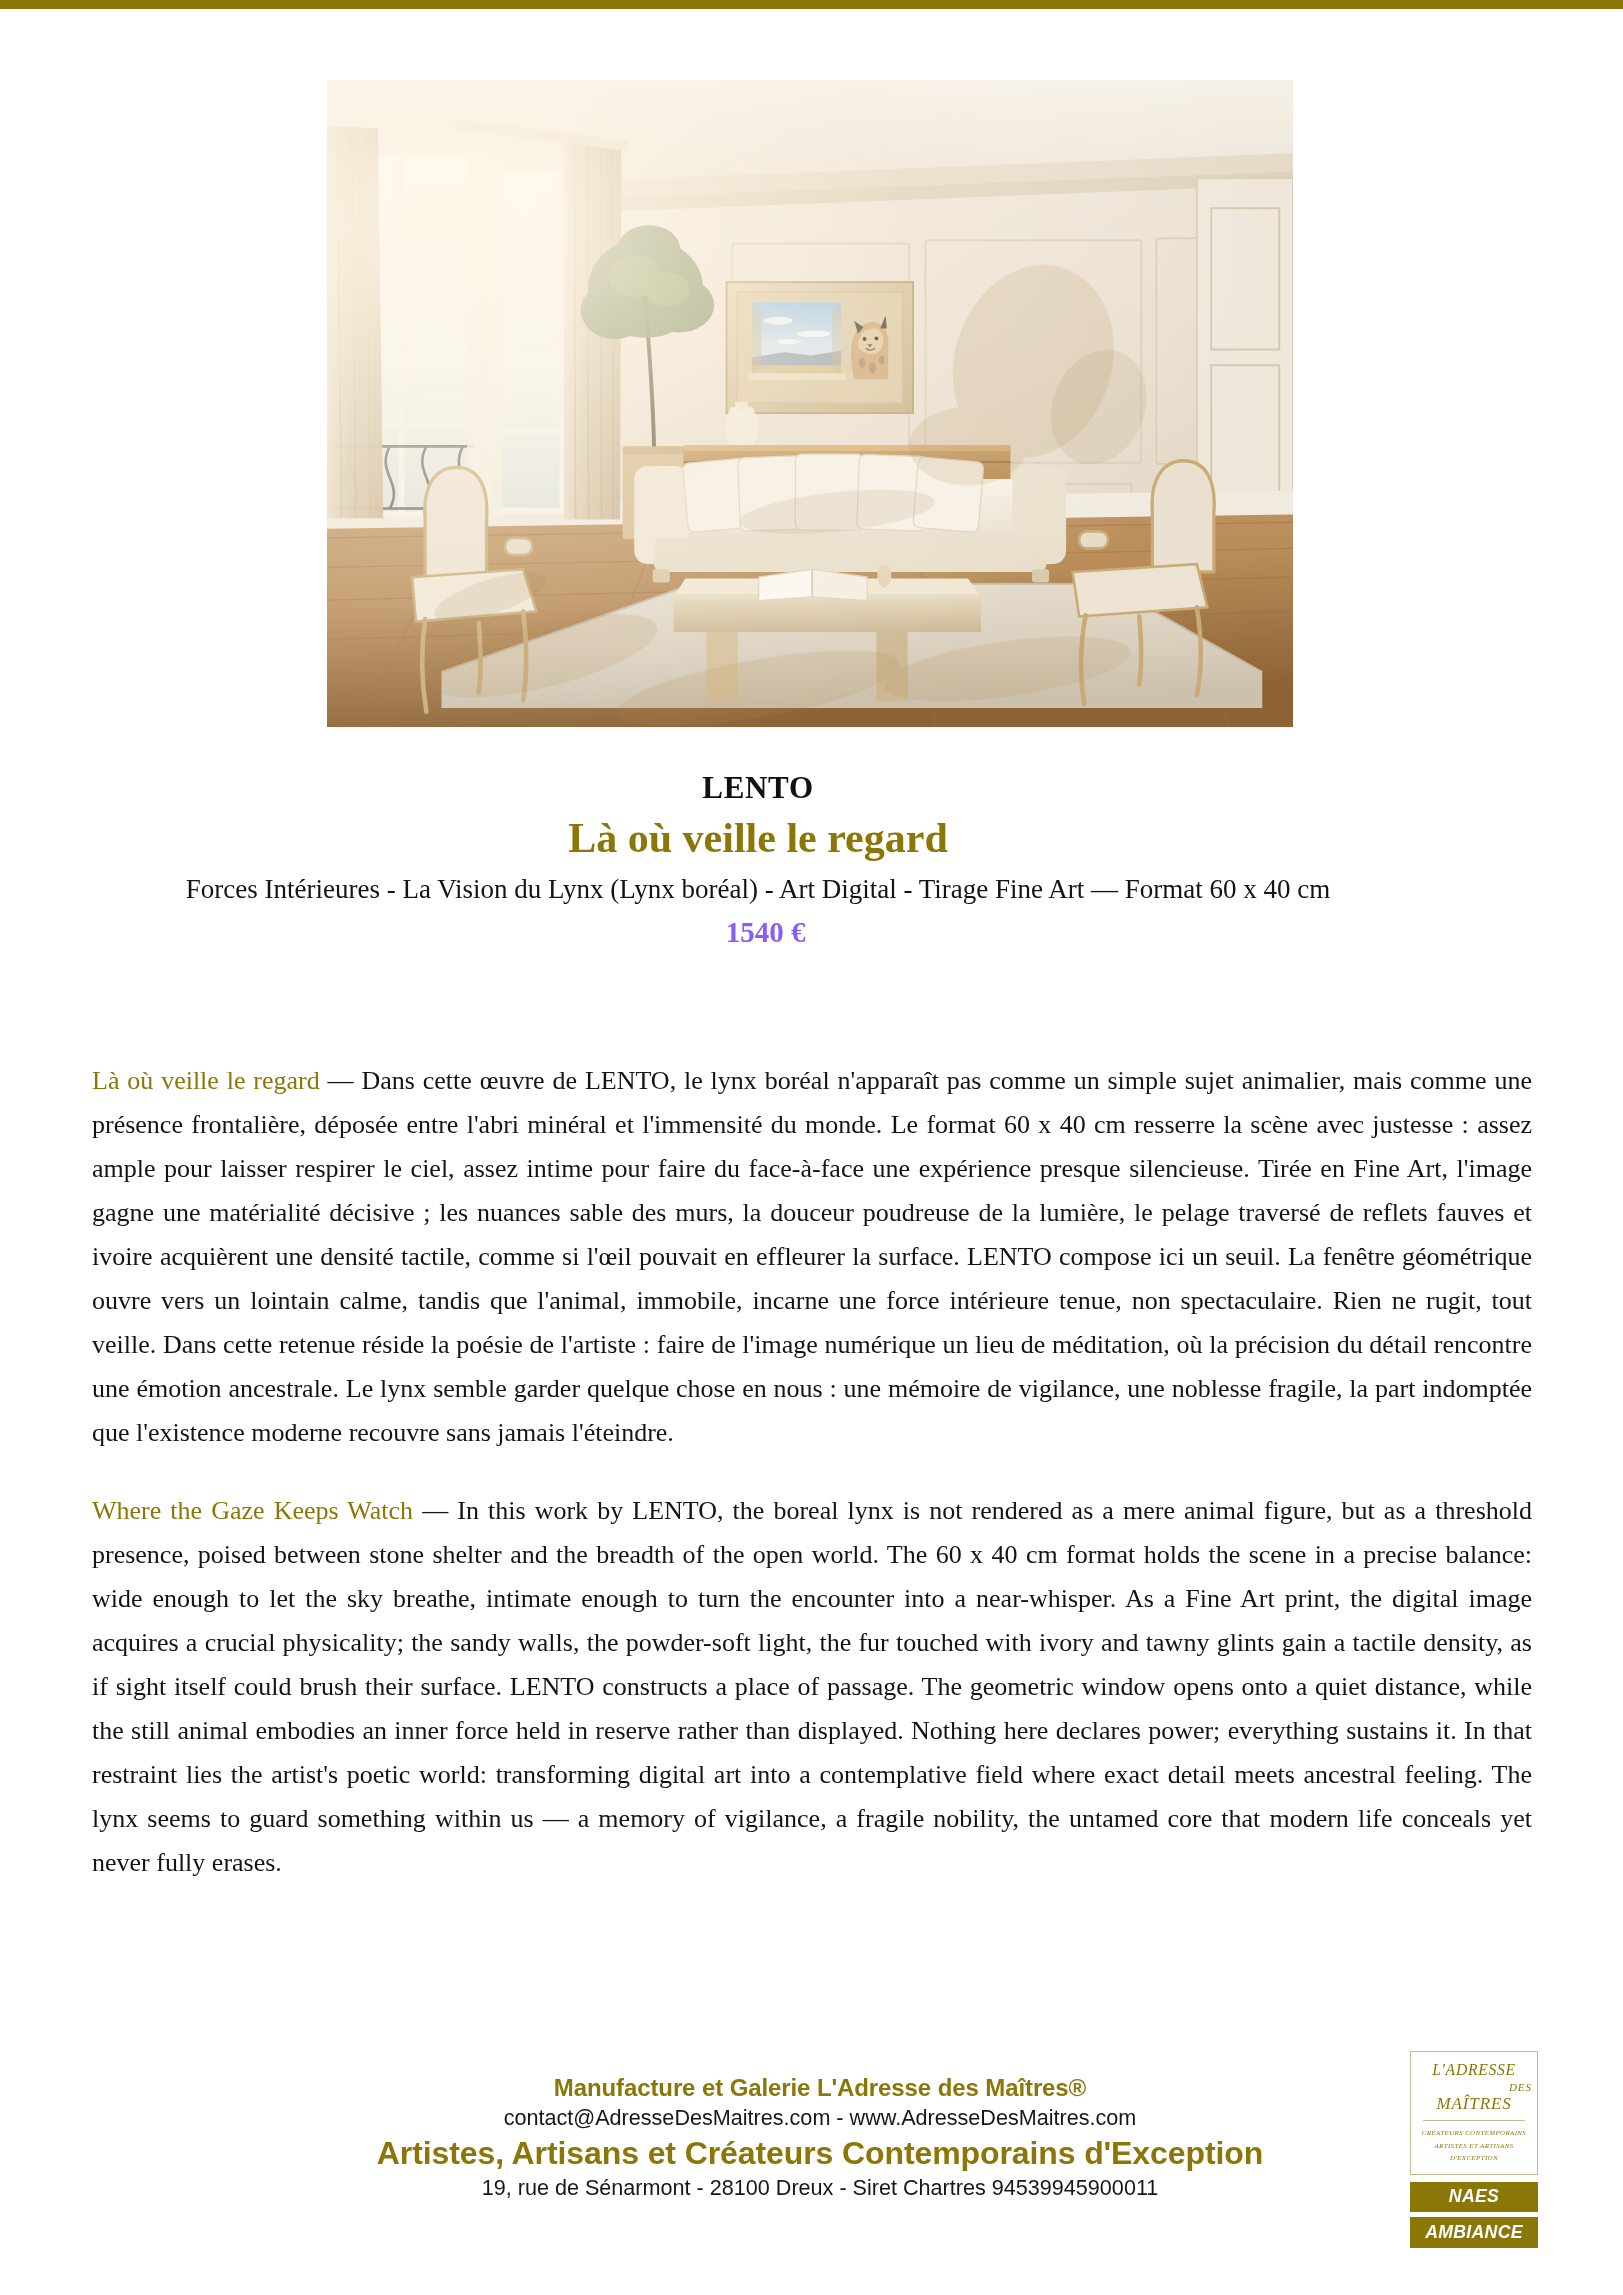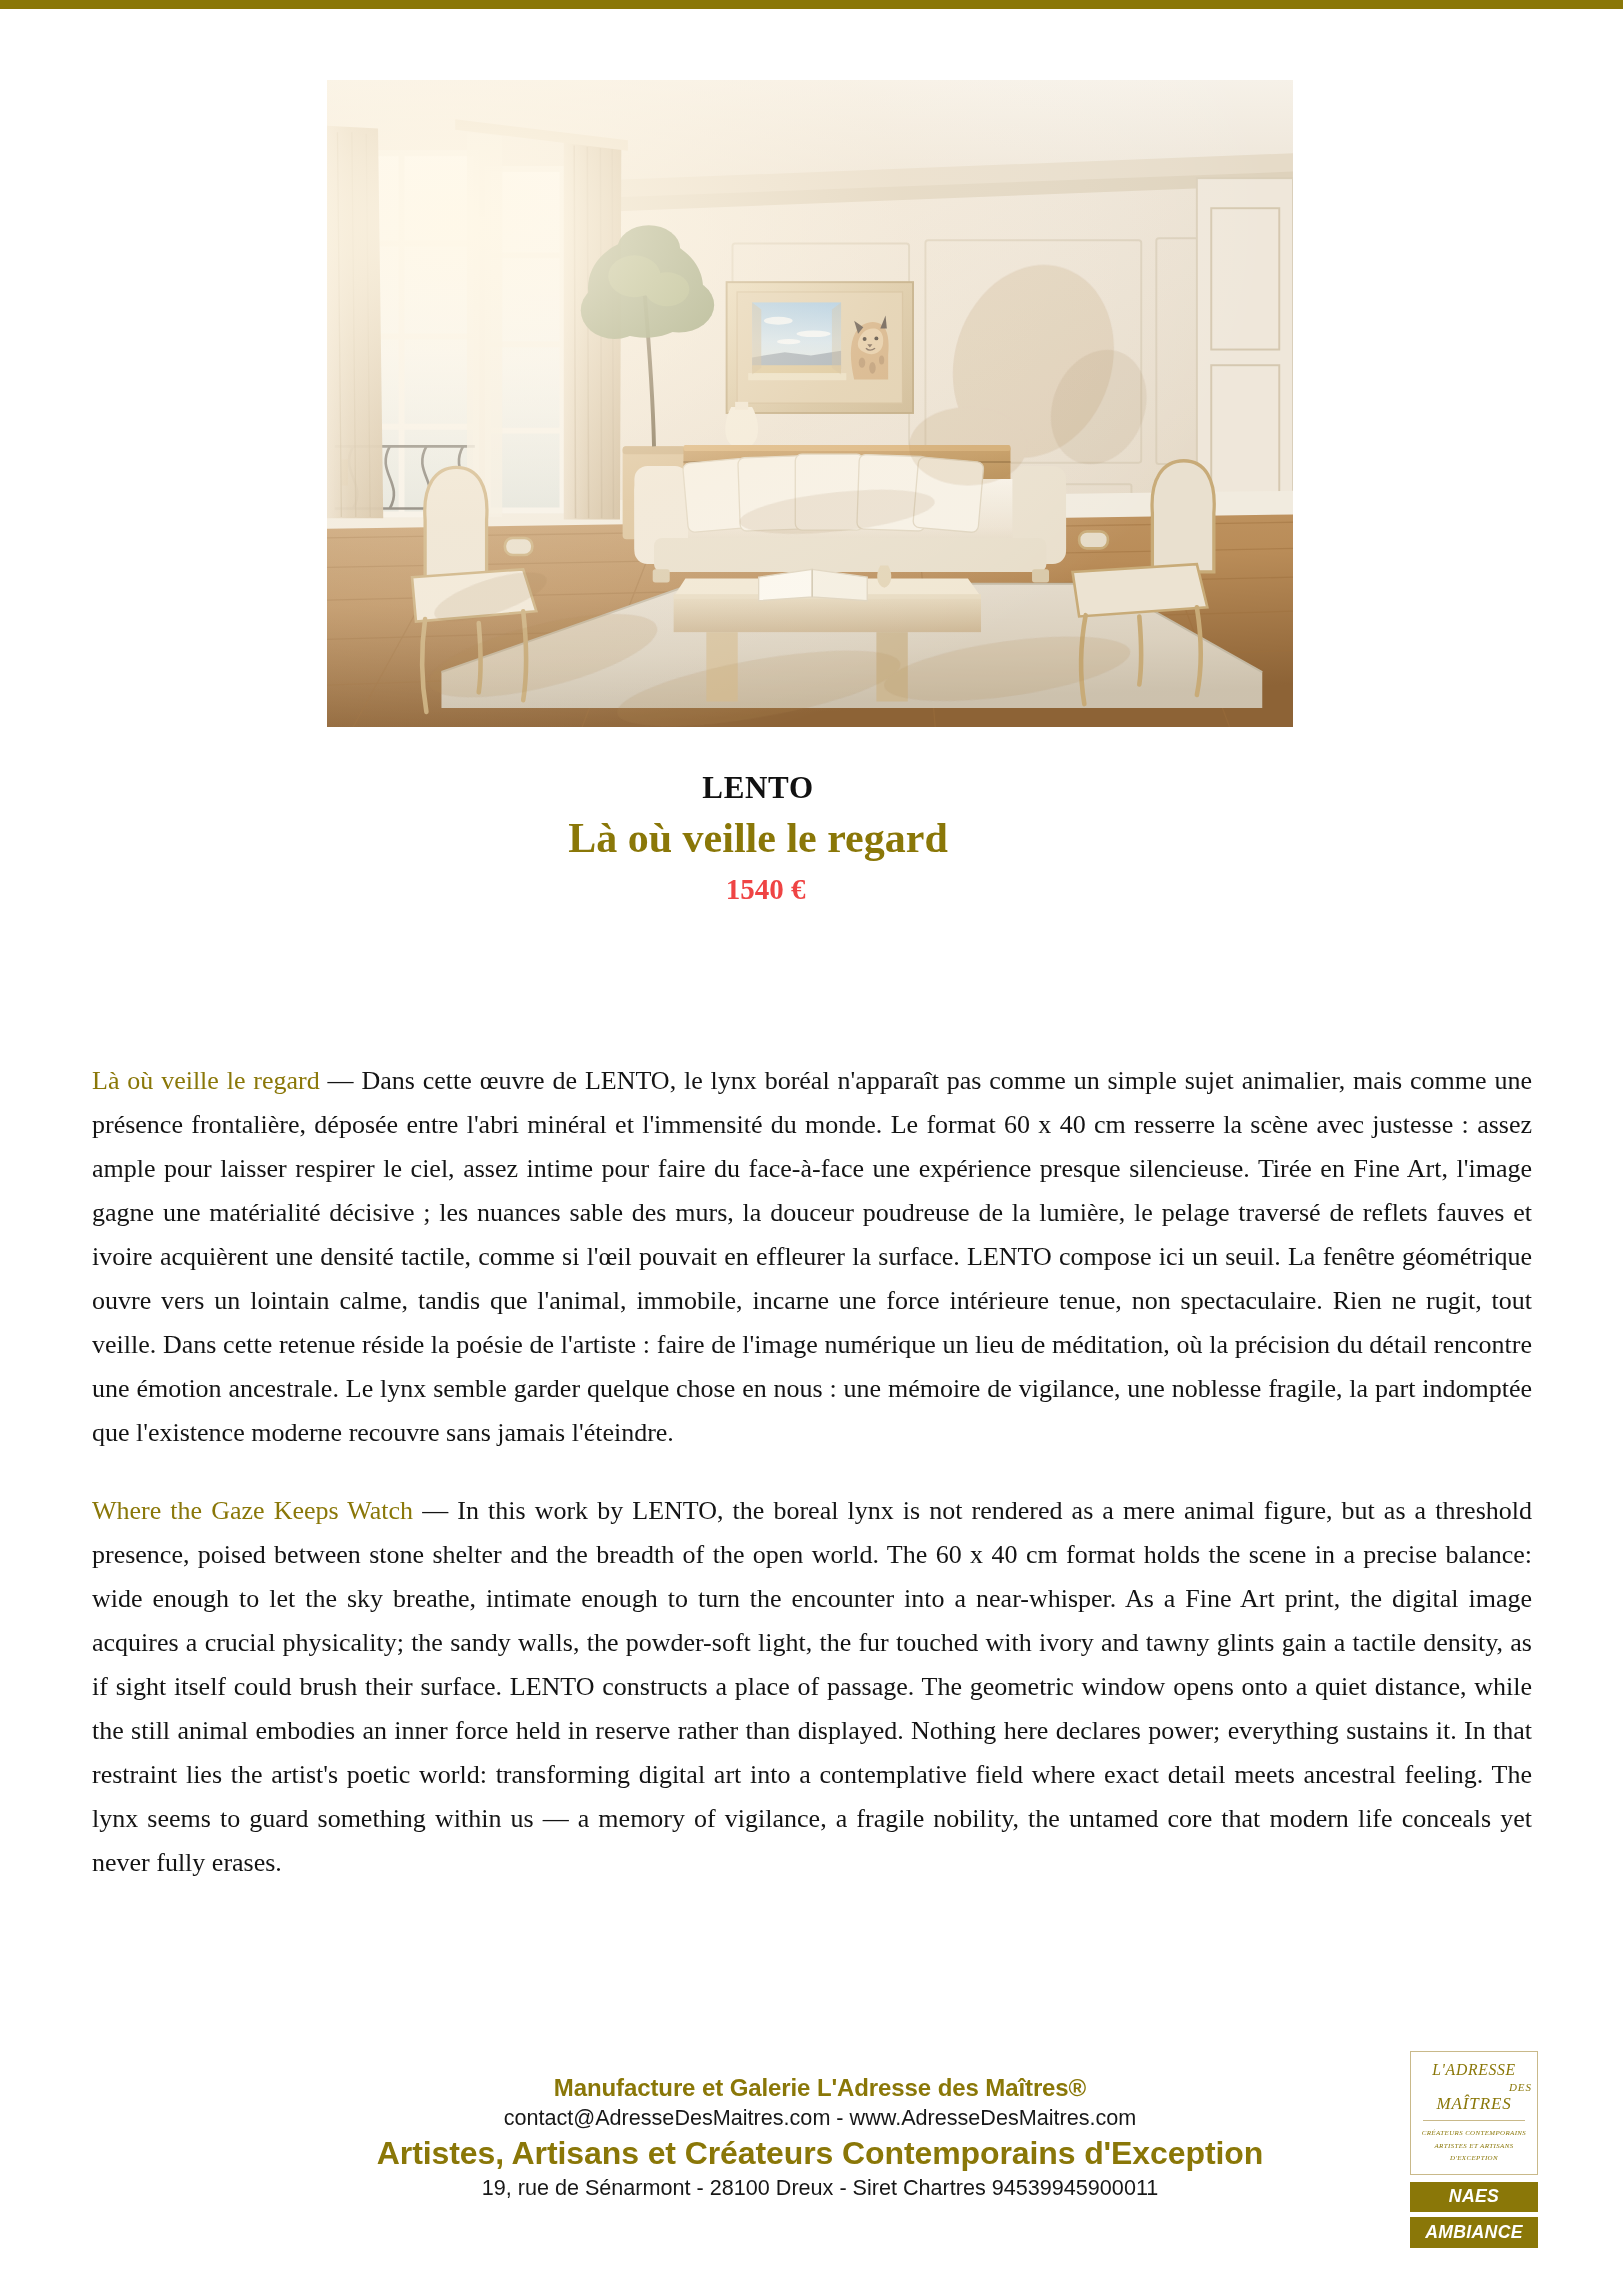--- a/index.html
+++ b/index.html
@@ -62,21 +62,21 @@
   }
   #artwork-subtitle {
     font-size: 27px;
     color: #141414;
     line-height: 1.25;
     margin-top: 9.2px;
   }
   #artwork-price {
     font-size: 29px;
     font-weight: bold;
-    color: #ef4444;
+    color: #8b5cf6;
     line-height: 1.25;
     margin-top: 6.5px;
     margin-left: 15px;
   }
 
   
   #body-copy {
     position: absolute;
     left: 92px;
     top: 1059px;
@@ -469,20 +469,21 @@
       <ellipse cx="250" cy="790" rx="90" ry="26" transform="rotate(-18 250 790)"></ellipse>
       <ellipse cx="780" cy="660" rx="150" ry="30" transform="rotate(-6 780 660)"></ellipse>
       <ellipse cx="1180" cy="500" rx="70" ry="90" transform="rotate(22 1180 500)"></ellipse>
     </g>
   </svg>
 </div>
 
 <div id="title-block">
   <div id="artist-name">LENTO</div>
   <div id="artwork-title">Là où veille le regard</div>
+  <div id="artwork-subtitle">Forces Intérieures - La Vision du Lynx (Lynx boréal) - Art Digital - Tirage Fine Art — Format 60 x 40 cm</div>
   <div id="artwork-price">1540 €</div>
 </div>
 
 <div id="body-copy">
   <p class="para"><span class="lede">Là où veille le regard</span><span> — </span><span>Dans cette œuvre de LENTO, le lynx boréal n'apparaît pas comme un simple sujet animalier, mais comme une présence frontalière, déposée entre l'abri minéral et l'immensité du monde. Le format 60 x 40 cm resserre la scène avec justesse : assez ample pour laisser respirer le ciel, assez intime pour faire du face-à-face une expérience presque silencieuse. Tirée en Fine Art, l'image gagne une matérialité décisive ; les nuances sable des murs, la douceur poudreuse de la lumière, le pelage traversé de reflets fauves et ivoire acquièrent une densité tactile, comme si l'œil pouvait en effleurer la surface. LENTO compose ici un seuil. La fenêtre géométrique ouvre vers un lointain calme, tandis que l'animal, immobile, incarne une force intérieure tenue, non spectaculaire. Rien ne rugit, tout veille. Dans cette retenue réside la poésie de l'artiste : faire de l'image numérique un lieu de méditation, où la précision du détail rencontre une émotion ancestrale. Le lynx semble garder quelque chose en nous : une mémoire de vigilance, une noblesse fragile, la part indomptée que l'existence moderne recouvre sans jamais l'éteindre.</span></p>
   <p class="para"><span class="lede">Where the Gaze Keeps Watch</span><span> — </span><span>In this work by LENTO, the boreal lynx is not rendered as a mere animal figure, but as a threshold presence, poised between stone shelter and the breadth of the open world. The 60 x 40 cm format holds the scene in a precise balance: wide enough to let the sky breathe, intimate enough to turn the encounter into a near-whisper. As a Fine Art print, the digital image acquires a crucial physicality; the sandy walls, the powder-soft light, the fur touched with ivory and tawny glints gain a tactile density, as if sight itself could brush their surface. LENTO constructs a place of passage. The geometric window opens onto a quiet distance, while the still animal embodies an inner force held in reserve rather than displayed. Nothing here declares power; everything sustains it. In that restraint lies the artist's poetic world: transforming digital art into a contemplative field where exact detail meets ancestral feeling. The lynx seems to guard something within us — a memory of vigilance, a fragile nobility, the untamed core that modern life conceals yet never fully erases.</span></p>
 </div>
 
 <div id="footer">
   <div class="foot-line" id="footer-company">Manufacture et Galerie L'Adresse des Maîtres®</div>

